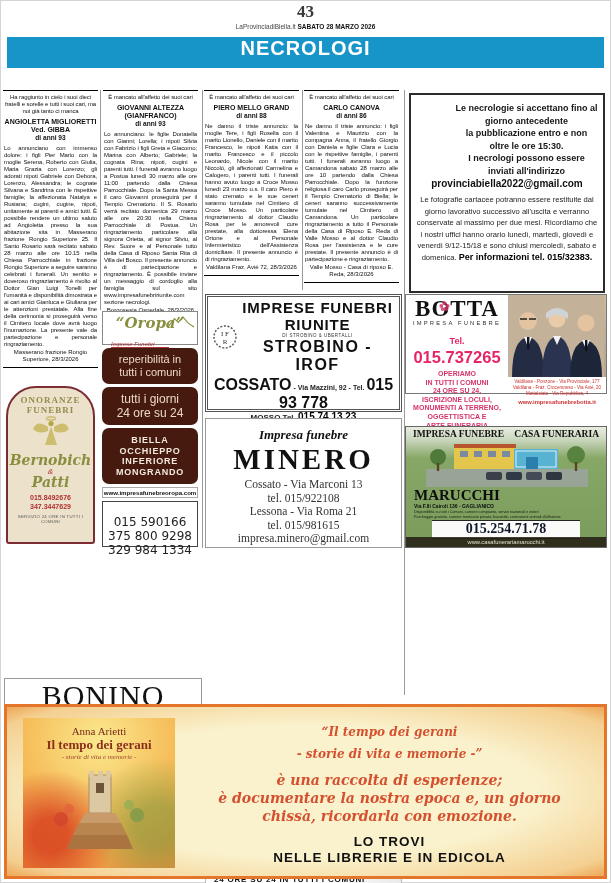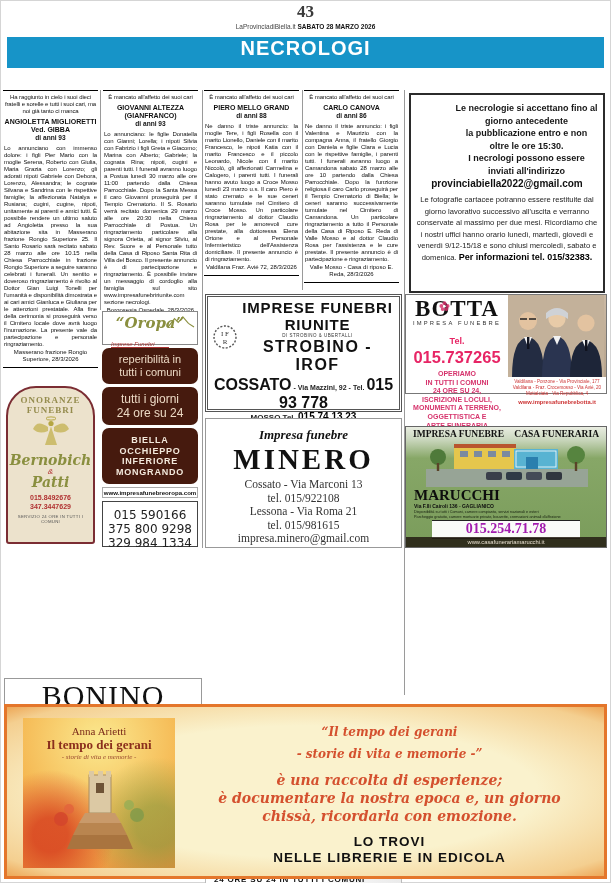--- a/index.html
+++ b/index.html
@@ -51,21 +51,21 @@
   .oropa-tag{font-size:6px;font-style:italic;color:#a33;margin-left:8px;border-bottom:1px solid #a33;display:inline-block;padding-right:14px;}
   .oropa-mtn{position:absolute;right:2px;top:3px;}
   .oropa-box{background:#461a0e;border-radius:7px;color:#ecd9c4;text-align:center;margin-top:3px;
     display:flex;flex-direction:column;justify-content:center;box-sizing:border-box;}
   .ob1{height:36px;font-size:11px;line-height:13px;}
   .ob2{height:38px;font-size:12px;line-height:14.5px;}
   .ob3{height:56px;font-size:9px;line-height:10.5px;font-weight:bold;letter-spacing:.8px;color:#f3e9dc;}
   .oropa-web{height:11px;background:#fff;border:1px solid #aaa;box-sizing:border-box;margin-top:3px;
     font-size:6.1px;font-weight:bold;text-align:center;line-height:10px;}
   .oropa-tel{height:46px;background:#fff;border:1.5px solid #444;box-sizing:border-box;margin-top:3px;
-    font-family:"DejaVu Sans",sans-serif;font-size:12px;line-height:14px;text-align:center;padding-top:6px;color:#222;}
+    font-family:"DejaVu Sans",sans-serif;font-size:12px;line-height:14px;text-align:center;padding-top:13px;color:#222;}
   
   .strobino{left:205px;top:294px;width:197px;height:118px;border:3px double #555;text-align:center;padding:2px 3px;}
   .str-head{display:flex;align-items:center;}
   .str-head .logo{flex:0 0 28px;}
   .str-head .hd{flex:1;}
   .str-l1{font-size:15px;font-weight:bold;letter-spacing:.8px;}
   .str-l2{font-size:4.5px;letter-spacing:.5px;color:#333;}
   .str-l3{font-size:16px;font-weight:bold;letter-spacing:1.5px;}
   .str-cossato{margin-top:2px;}
   .str-cossato .big{font-size:16px;font-weight:bold;}
@@ -98,21 +98,21 @@
   
   .marucchi{left:405px;top:426px;width:202px;height:122px;border:1px solid #666;position:relative;overflow:hidden;
     background:linear-gradient(180deg,#e9ede1 0%,#ccd8c0 10%,#87a767 26%,#7a9c5b 100%);}
   .mar-head{display:flex;justify-content:space-between;padding:2px 7px 0;
     font-family:"Liberation Serif",serif;font-weight:bold;font-size:9.5px;color:#111;}
   .mar-name{position:absolute;left:8px;top:60px;font-family:"Liberation Serif",serif;font-weight:bold;font-size:15px;color:#0d0d0d;}
   .mar-addr{position:absolute;left:8px;top:76px;font-size:5px;font-weight:bold;color:#0d0d0d;}
   .mar-note{position:absolute;left:8px;top:83px;font-size:3.8px;color:#17210f;line-height:4.6px;width:150px;}
   .mar-telbox{position:absolute;left:26px;right:26px;top:93px;height:17px;background:rgba(255,255,255,.96);
     border-top:1px solid #222;border-bottom:1px solid #222;text-align:center;
-    font-family:"Liberation Serif",serif;font-weight:bold;font-size:14px;line-height:16px;color:#a21caf;}
+    font-family:"Liberation Serif",serif;font-weight:bold;font-size:14px;line-height:16px;color:#0f172a;}
   .mar-web{position:absolute;left:0;right:0;bottom:0;height:10px;background:rgba(35,28,18,.85);
     color:#e8e0d0;font-size:5.8px;text-align:center;line-height:10px;}
   .mar-render{position:absolute;left:20px;top:12px;}
   
   .bonino{left:4px;top:556px;width:198px;height:139px;border:1px solid #999;position:relative;
     font-family:"Liberation Serif",serif;text-align:center;padding-top:3px;}
   .bon-name{font-size:30px;line-height:28px;letter-spacing:1px;color:#111;}
   .bon-sub{font-size:3.6px;color:#666;letter-spacing:.4px;}
   .bon-l1{font-size:7.5px;font-weight:bold;letter-spacing:.6px;margin-top:2px;}
   .bon-l2{font-size:10.5px;font-weight:bold;letter-spacing:.4px;margin-top:1px;}

